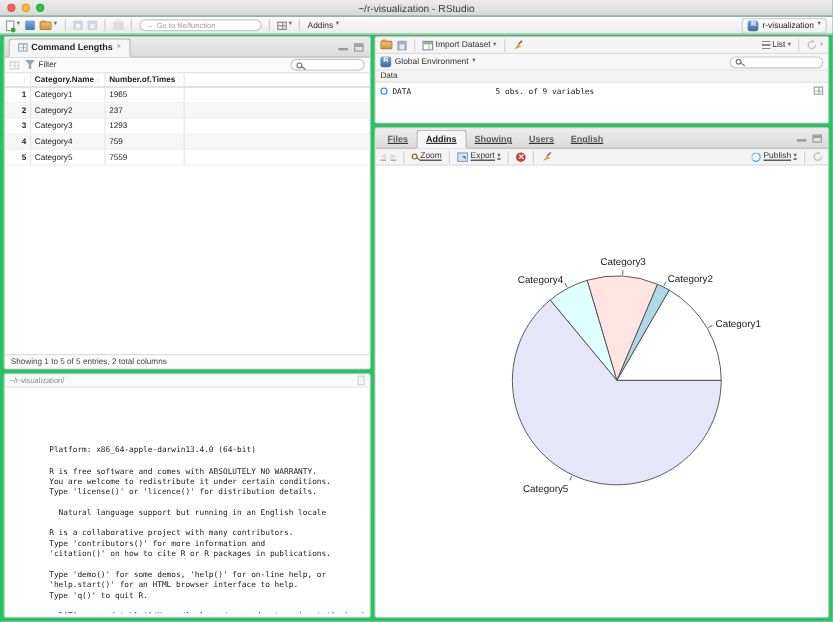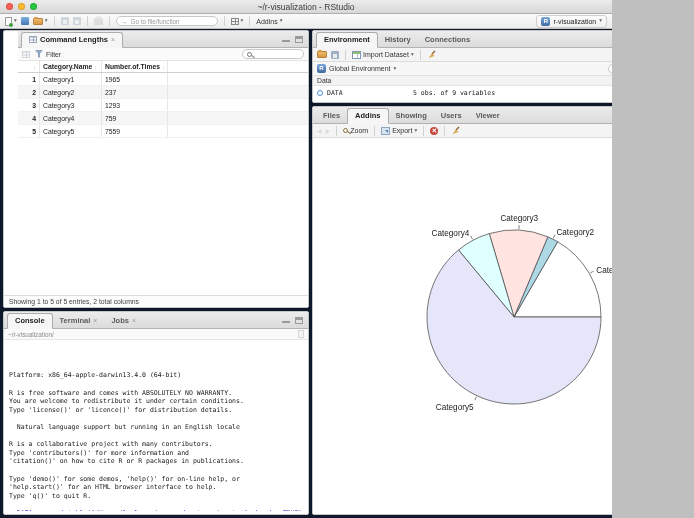--- a/index.html
+++ b/index.html
@@ -1,18 +1,18 @@
 <!DOCTYPE html>
 <html><head>
 <meta charset="utf-8">
 <style>
   * { margin:0; padding:0; box-sizing:border-box; }
   html,body { background:#BFBFBF; }
   .window{
-    position:relative; width:612px; height:518px; background:#0f172a;
+    position:relative; width:694px; height:518px; background:#22c55e;
     font-family:"Liberation Sans",sans-serif; overflow:hidden; color:#333;
   }
   
   .titlebar{ height:14px; background:linear-gradient(#ECECEC,#D7D7D7); border-bottom:1px solid #ADADAD; position:relative; }
   .title{ text-align:center; font-size:8.5px; color:#3c3c3c; line-height:14px; }
   .traffic{ position:absolute; left:6px; top:3px; display:flex; gap:5px; }
   .tl{ width:7px; height:7px; border-radius:50%; display:inline-block; border:0.5px solid rgba(0,0,0,.15); }
   
   .mtoolbar{ height:15px; background:linear-gradient(#FBFBFB,#ECECEC); border-bottom:1px solid #C2C2C2; display:flex; align-items:center; padding:0 5px; gap:4px; }
   .sep{ width:1px; height:10px; background:#D2D2D2; margin:0 2px; flex:none; }
@@ -53,24 +53,24 @@
   .icon-remove::before{ transform:rotate(45deg);} .icon-remove::after{ transform:rotate(-45deg);}
   .icon-publish{ width:8px; height:8px; border-radius:50%; border:1.7px solid #3C9ED9; border-left-color:#7FC3E8; flex:none; }
   .icon-page{ width:6px; height:8px; background:#EFEFEF; border:1px solid #ABABAB; flex:none; }
   .arrow-glyph{ font-size:6px; color:#BDBDBD; line-height:1; }
   .goto-arrow{ font-size:7px; color:#999; line-height:1; }
   .funnel{ flex:none; }
   .broom{ flex:none; }
   .icon-refresh{ flex:none; }
   
   .panel{ position:absolute; background:#fff; border:1px solid #C6C6C6; border-radius:2px; overflow:hidden; }
-  #panel-dataviewer{ left:3px;  top:30px;  width:306px; height:278px;padding-left:14px; }
+  #panel-dataviewer{ left:3px;  top:30px;  width:306px; height:278px; }
   #panel-console{    left:3px;  top:311px; width:306px; height:204px; }
   #panel-env{        left:312px; top:30px; width:379px; height:73px;  }
-  #panel-plots{      left:312px; top:106px; width:379px; height:409px; }
+  #panel-plots{      left:312px; top:106px; width:379px; height:409px;text-decoration:underline; }
   .tabbar{ height:17px; background:linear-gradient(#ECECEC,#DBDBDB); border-bottom:1px solid #B2B2B2; display:flex; align-items:flex-end; padding:0 3px; position:relative; }
   .tab{ font-size:7.5px; font-weight:bold; color:#5a5a5a; padding:2px 7px 3px; display:flex; align-items:center; gap:3px; position:relative; top:0; }
   .tab.active{ background:#F6F6F6; border:1px solid #ACACAC; border-bottom-color:#F6F6F6; border-radius:3px 3px 0 0; color:#222; margin-bottom:-1px; }
   .tab-close{ font-size:7px; color:#9a9a9a; font-weight:normal; }
   .winbtns{ position:absolute; right:5px; top:5px; display:flex; gap:5px; align-items:center; }
   .wb-min{ width:8px; height:7px; position:relative; }
   .wb-min::after{ content:""; position:absolute; left:0; right:0; bottom:1px; height:2px; background:#9a9a9a; }
   .wb-max{ width:8px; height:7px; border:1px solid #9a9a9a; position:relative; }
   .wb-max::after{ content:""; position:absolute; left:0; right:0; top:0; height:1.5px; background:#9a9a9a; }
   .ptoolbar{ height:14px; background:#F4F4F4; border-bottom:1px solid #DCDCDC; display:flex; align-items:center; padding:0 4px; gap:4px; }
@@ -90,21 +90,21 @@
   .sorticon{ font-size:5.5px; color:#C2CBD4; margin-left:2px; }
   .dv-row{ display:flex; height:13px; line-height:13px; border-bottom:1px solid #F1F1F1; }
   .dv-row.alt{ background:#F6F6F6; }
   .dv-status{ position:absolute; left:0; right:0; bottom:0; height:12px; line-height:11px; border-top:1px solid #DDD; background:#FCFCFC; font-size:6.8px; color:#444; padding-left:5px; }
   
   .console-pathbar{ height:11px; background:#FAFAFA; border-bottom:1px solid #E6E6E6; display:flex; align-items:center; justify-content:space-between; padding:0 4px; }
   .console-path{ font-size:6.3px; color:#8a8a8a; }
   .console-body{ position:absolute; left:0; right:0; top:29px; bottom:3px; overflow:hidden; padding:0 5px;
     font-family:"DejaVu Sans Mono",monospace; font-size:6.5px; line-height:8.6px; color:#1a1a1a; white-space:pre; }
   .console-scroll{ margin-top:-4px; }
-  .console-line{ height:8.6px; }
+  .console-line{ height:8.6px;margin-left:32px; }
   
   .env-scopebar{ height:14px; background:#F7F7F7; border-bottom:1px solid #E2E2E2; display:flex; align-items:center; gap:3px; padding:0 4px; }
   .env-search{ margin-left:auto; width:78px; }
   .env-section{ height:10px; line-height:10px; background:#F3F3F3; border-bottom:1px solid #E4E4E4; font-size:6.8px; color:#333; padding-left:4px; }
   .env-row{ height:13px; display:flex; align-items:center; gap:4px; padding:0 4px; font-family:"DejaVu Sans Mono",monospace; font-size:6.5px; color:#222; }
   .env-name{ width:92px; display:flex; align-items:center; gap:4px; }
   .env-grid{ margin-left:auto; }
   
   .plot-area{ position:absolute; left:0; right:0; top:32px; bottom:0; background:#fff; }
   .pie-label{ font-family:"Liberation Sans",sans-serif; font-size:8.2px; fill:#1a1a1a; }
@@ -230,65 +230,33 @@
             <div class="dv-cell col-n">5</div>
             <div class="dv-cell col-name">Category5</div>
             <div class="dv-cell col-times">7559</div>
           </div>
         </div>
     </div>
     <div class="dv-status">Showing 1 to 5 of 5 entries, 2 total columns</div>
   </div>
 
   <div class="panel" id="panel-console">
-    <div class="tabbar">
-      <div class="tab active">
-          <span>Console</span>
-        </div>
-      <div class="tab">
-          <span>Terminal</span>
-          <span class="tab-close">×</span>
-        </div>
-      <div class="tab">
-          <span>Jobs</span>
-          <span class="tab-close">×</span>
-        </div>
-      <div class="winbtns">
-        <span class="wb-min"></span>
-        <span class="wb-max"></span>
-      </div>
-    </div>
     <div class="console-pathbar">
       <span class="console-path">~/r-visualization/</span>
       <span class="icon-page grayed"></span>
     </div>
     <div class="console-body">
       <div class="console-scroll">
         <div id="console-lines"><div class="console-line">Platform: x86_64-apple-darwin13.4.0 (64-bit)</div><div class="console-line"> </div><div class="console-line">R is free software and comes with ABSOLUTELY NO WARRANTY.</div><div class="console-line">You are welcome to redistribute it under certain conditions.</div><div class="console-line">Type 'license()' or 'licence()' for distribution details.</div><div class="console-line"> </div><div class="console-line">  Natural language support but running in an English locale</div><div class="console-line"> </div><div class="console-line">R is a collaborative project with many contributors.</div><div class="console-line">Type 'contributors()' for more information and</div><div class="console-line">'citation()' on how to cite R or R packages in publications.</div><div class="console-line"> </div><div class="console-line">Type 'demo()' for some demos, 'help()' for on-line help, or</div><div class="console-line">'help.start()' for an HTML browser interface to help.</div><div class="console-line">Type 'q()' to quit R.</div><div class="console-line"> </div><div class="console-line" style="color: rgb(33, 33, 200);">&gt; DATA &lt;- read.table("/Users/lsalazar/command_categories.txt", header=TRUE)</div></div>
         
       </div>
     </div>
   </div>
 
   <div class="panel" id="panel-env">
-    <div class="tabbar">
-      <div class="tab active">
-          <span>Environment</span>
-        </div>
-      <div class="tab">
-          <span>History</span>
-        </div>
-      <div class="tab">
-          <span>Connections</span>
-        </div>
-      <div class="winbtns">
-        <span class="wb-min"></span>
-        <span class="wb-max"></span>
-      </div>
-    </div>
     <div class="ptoolbar">
       <span class="tbtn">
           <span class="icon-folder"></span>
         </span>
       <span class="tbtn">
           <span class="icon-save"></span>
         </span>
       <span class="sep"></span>
       <span class="tbtn">
         <span class="icon-import"></span>
@@ -345,21 +313,21 @@
       <div class="tab active">
           <span>Addins</span>
         </div>
       <div class="tab">
           <span>Showing</span>
         </div>
       <div class="tab">
           <span>Users</span>
         </div>
       <div class="tab">
-          <span>Viewer</span>
+          <span>English</span>
         </div>
       <div class="winbtns">
         <span class="wb-min"></span>
         <span class="wb-max"></span>
       </div>
     </div>
     <div class="ptoolbar">
       <span class="tbtn grayed">
           <span class="arrow-glyph">◀</span>
         </span>

